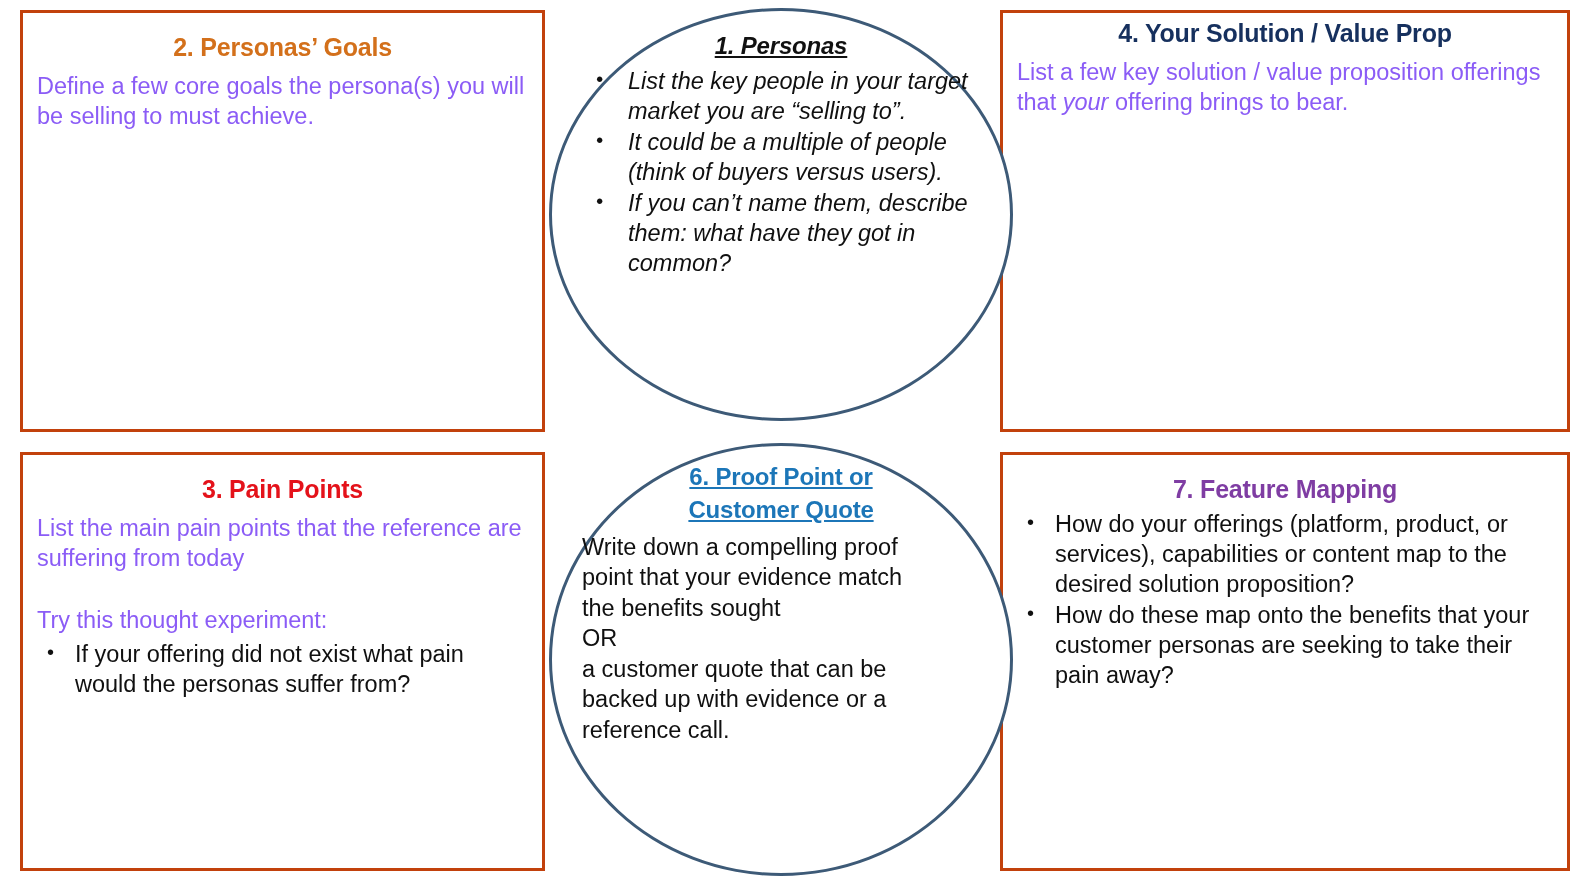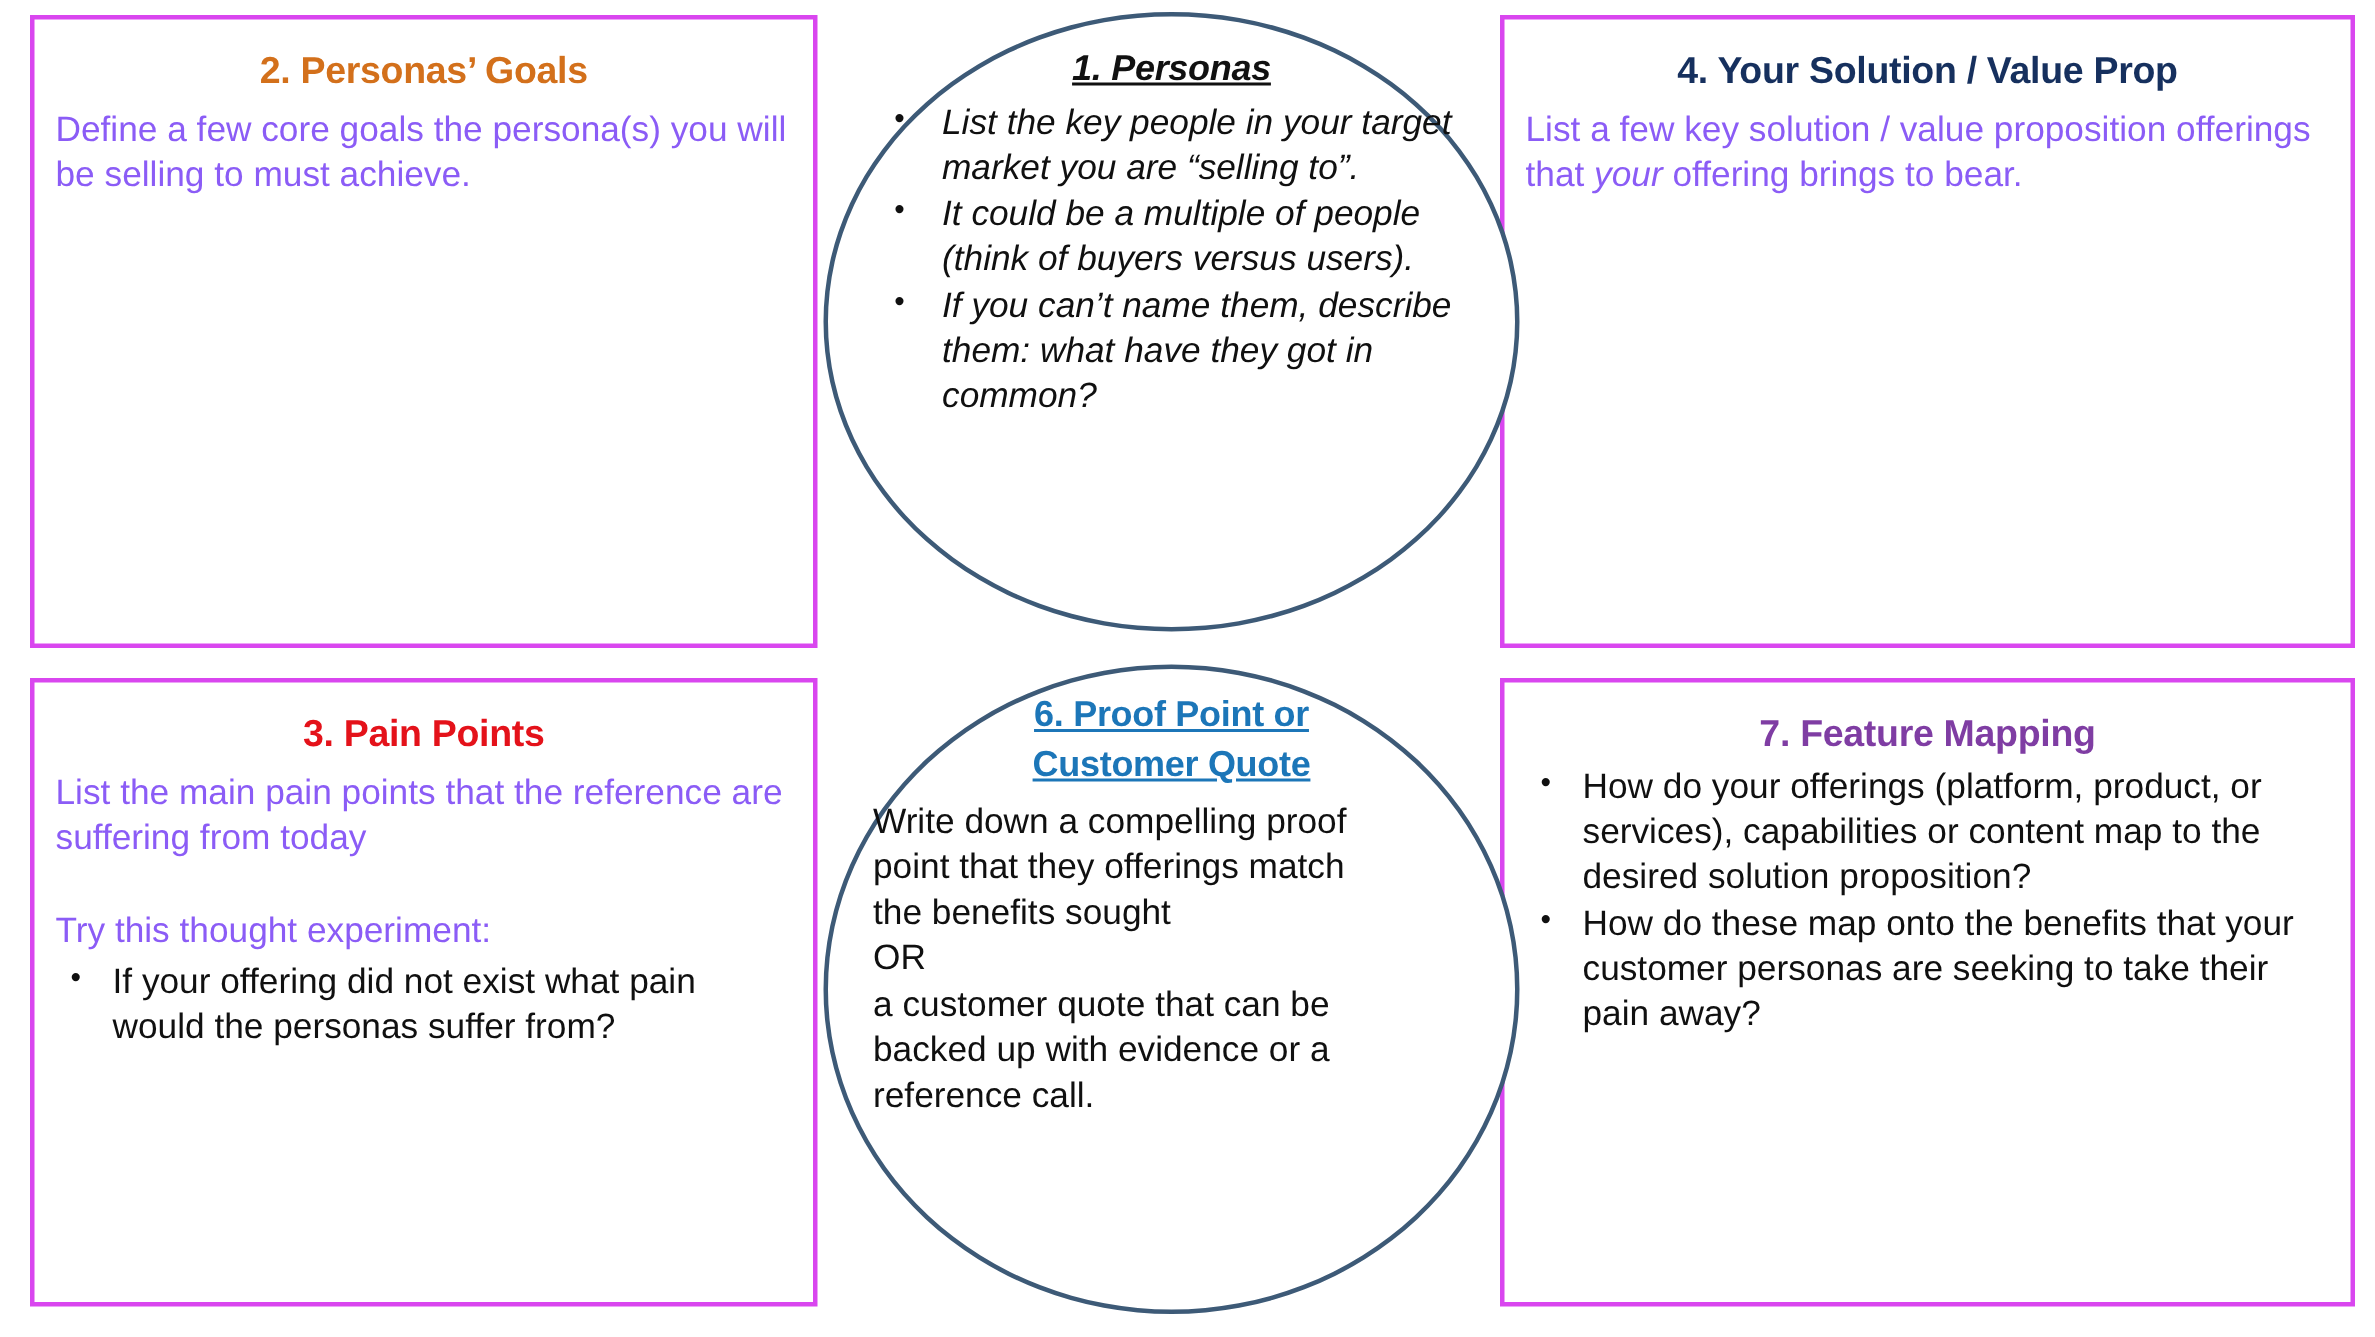--- a/index.html
+++ b/index.html
@@ -15,21 +15,21 @@
     width: 1583px;
     height: 891px;
     background: #ffffff;
     overflow: hidden;
   }
 
   
   .panel {
     position: absolute;
     box-sizing: border-box;
-    border: 3px solid #d946ef;
+    border: 3px solid #c2410c;
     background: #ffffff;
     padding: 6px 14px 10px 14px;
   }
   .panel-tl { left: 20px;   top: 10px;  width: 525px; height: 422px; }
   .panel-tr { left: 1000px; top: 10px;  width: 570px; height: 422px; }
   .panel-bl { left: 20px;   top: 452px; width: 525px; height: 419px; }
   .panel-br { left: 1000px; top: 452px; width: 570px; height: 419px; }
 
   
   .circle {
@@ -58,21 +58,21 @@
   
   .heading {
     text-align: center;
     font-weight: bold;
     font-size: 26px;
     line-height: 1.12;
     margin: 0 0 6px 0;
     letter-spacing: -0.2px;
   }
   .h-goals    { color: #D3701B; font-size: 25px; margin-top: 14px; }
-  .h-solution { color: #16305E; font-size: 25px; margin-top: 14px; }
+  .h-solution { color: #16305E; font-size: 25px; }
   .h-pain     { color: #E4121A; font-size: 25px; margin-top: 14px; }
   .h-feature  { color: #7F3DA3; font-size: 25px; margin-top: 14px; }
   .h-personas { color: #111111; font-size: 24px; text-decoration: underline; margin-top: 4px;}
   .h-proof    { color: #1C76B8; font-size: 24px; text-decoration: underline; }
 
   
   .body-text {
     font-size: 23.5px;
     line-height: 1.28;
     color: #8b5cf6;
@@ -157,21 +157,21 @@
       </ul>
     </div>
   </div>
 
   <div class="circle circle-bottom">
     <div class="circle-inner">
       <div class="heading h-proof">6. Proof Point or</div>
       <div class="heading h-proof">Customer Quote</div>
       <div class="circle-body">
         <div>Write down a compelling proof</div>
-        <div>point that they offerings match</div>
+        <div>point that your evidence match</div>
         <div>the benefits sought</div>
         <div>OR</div>
         <div>a customer quote that can be</div>
         <div>backed up with evidence or a</div>
         <div>reference call.</div>
       </div>
     </div>
   </div>
 
 </div>

